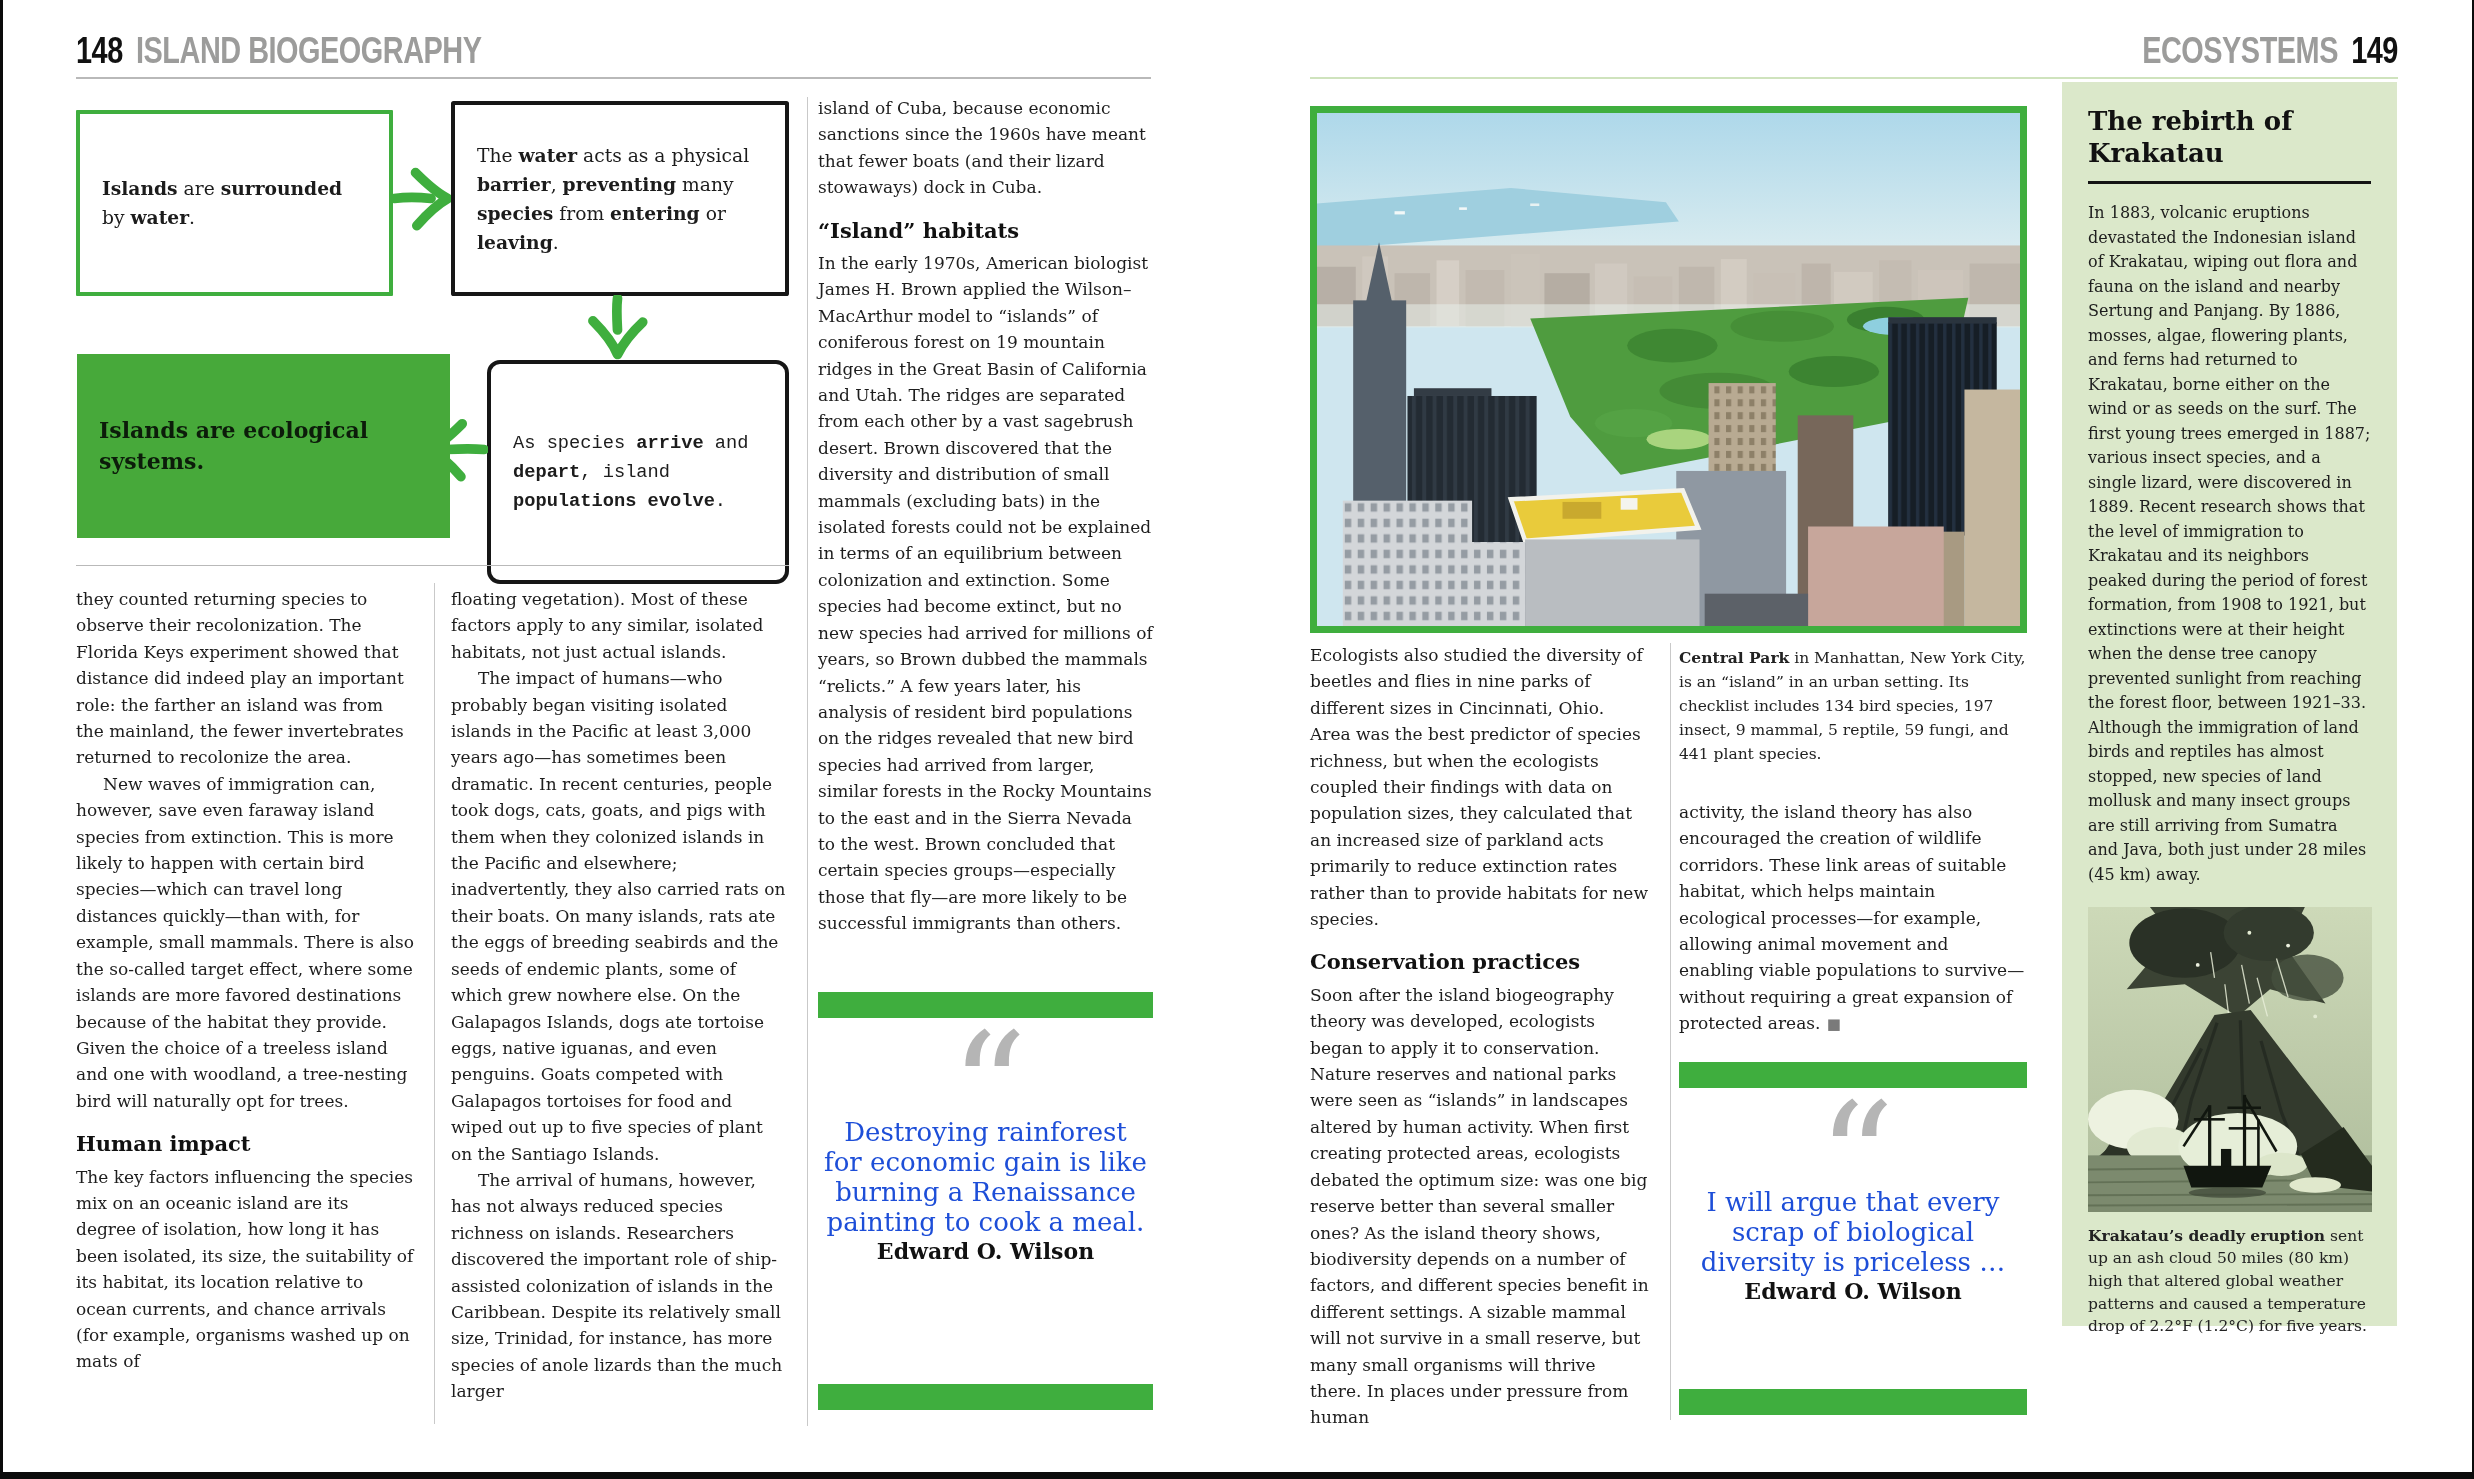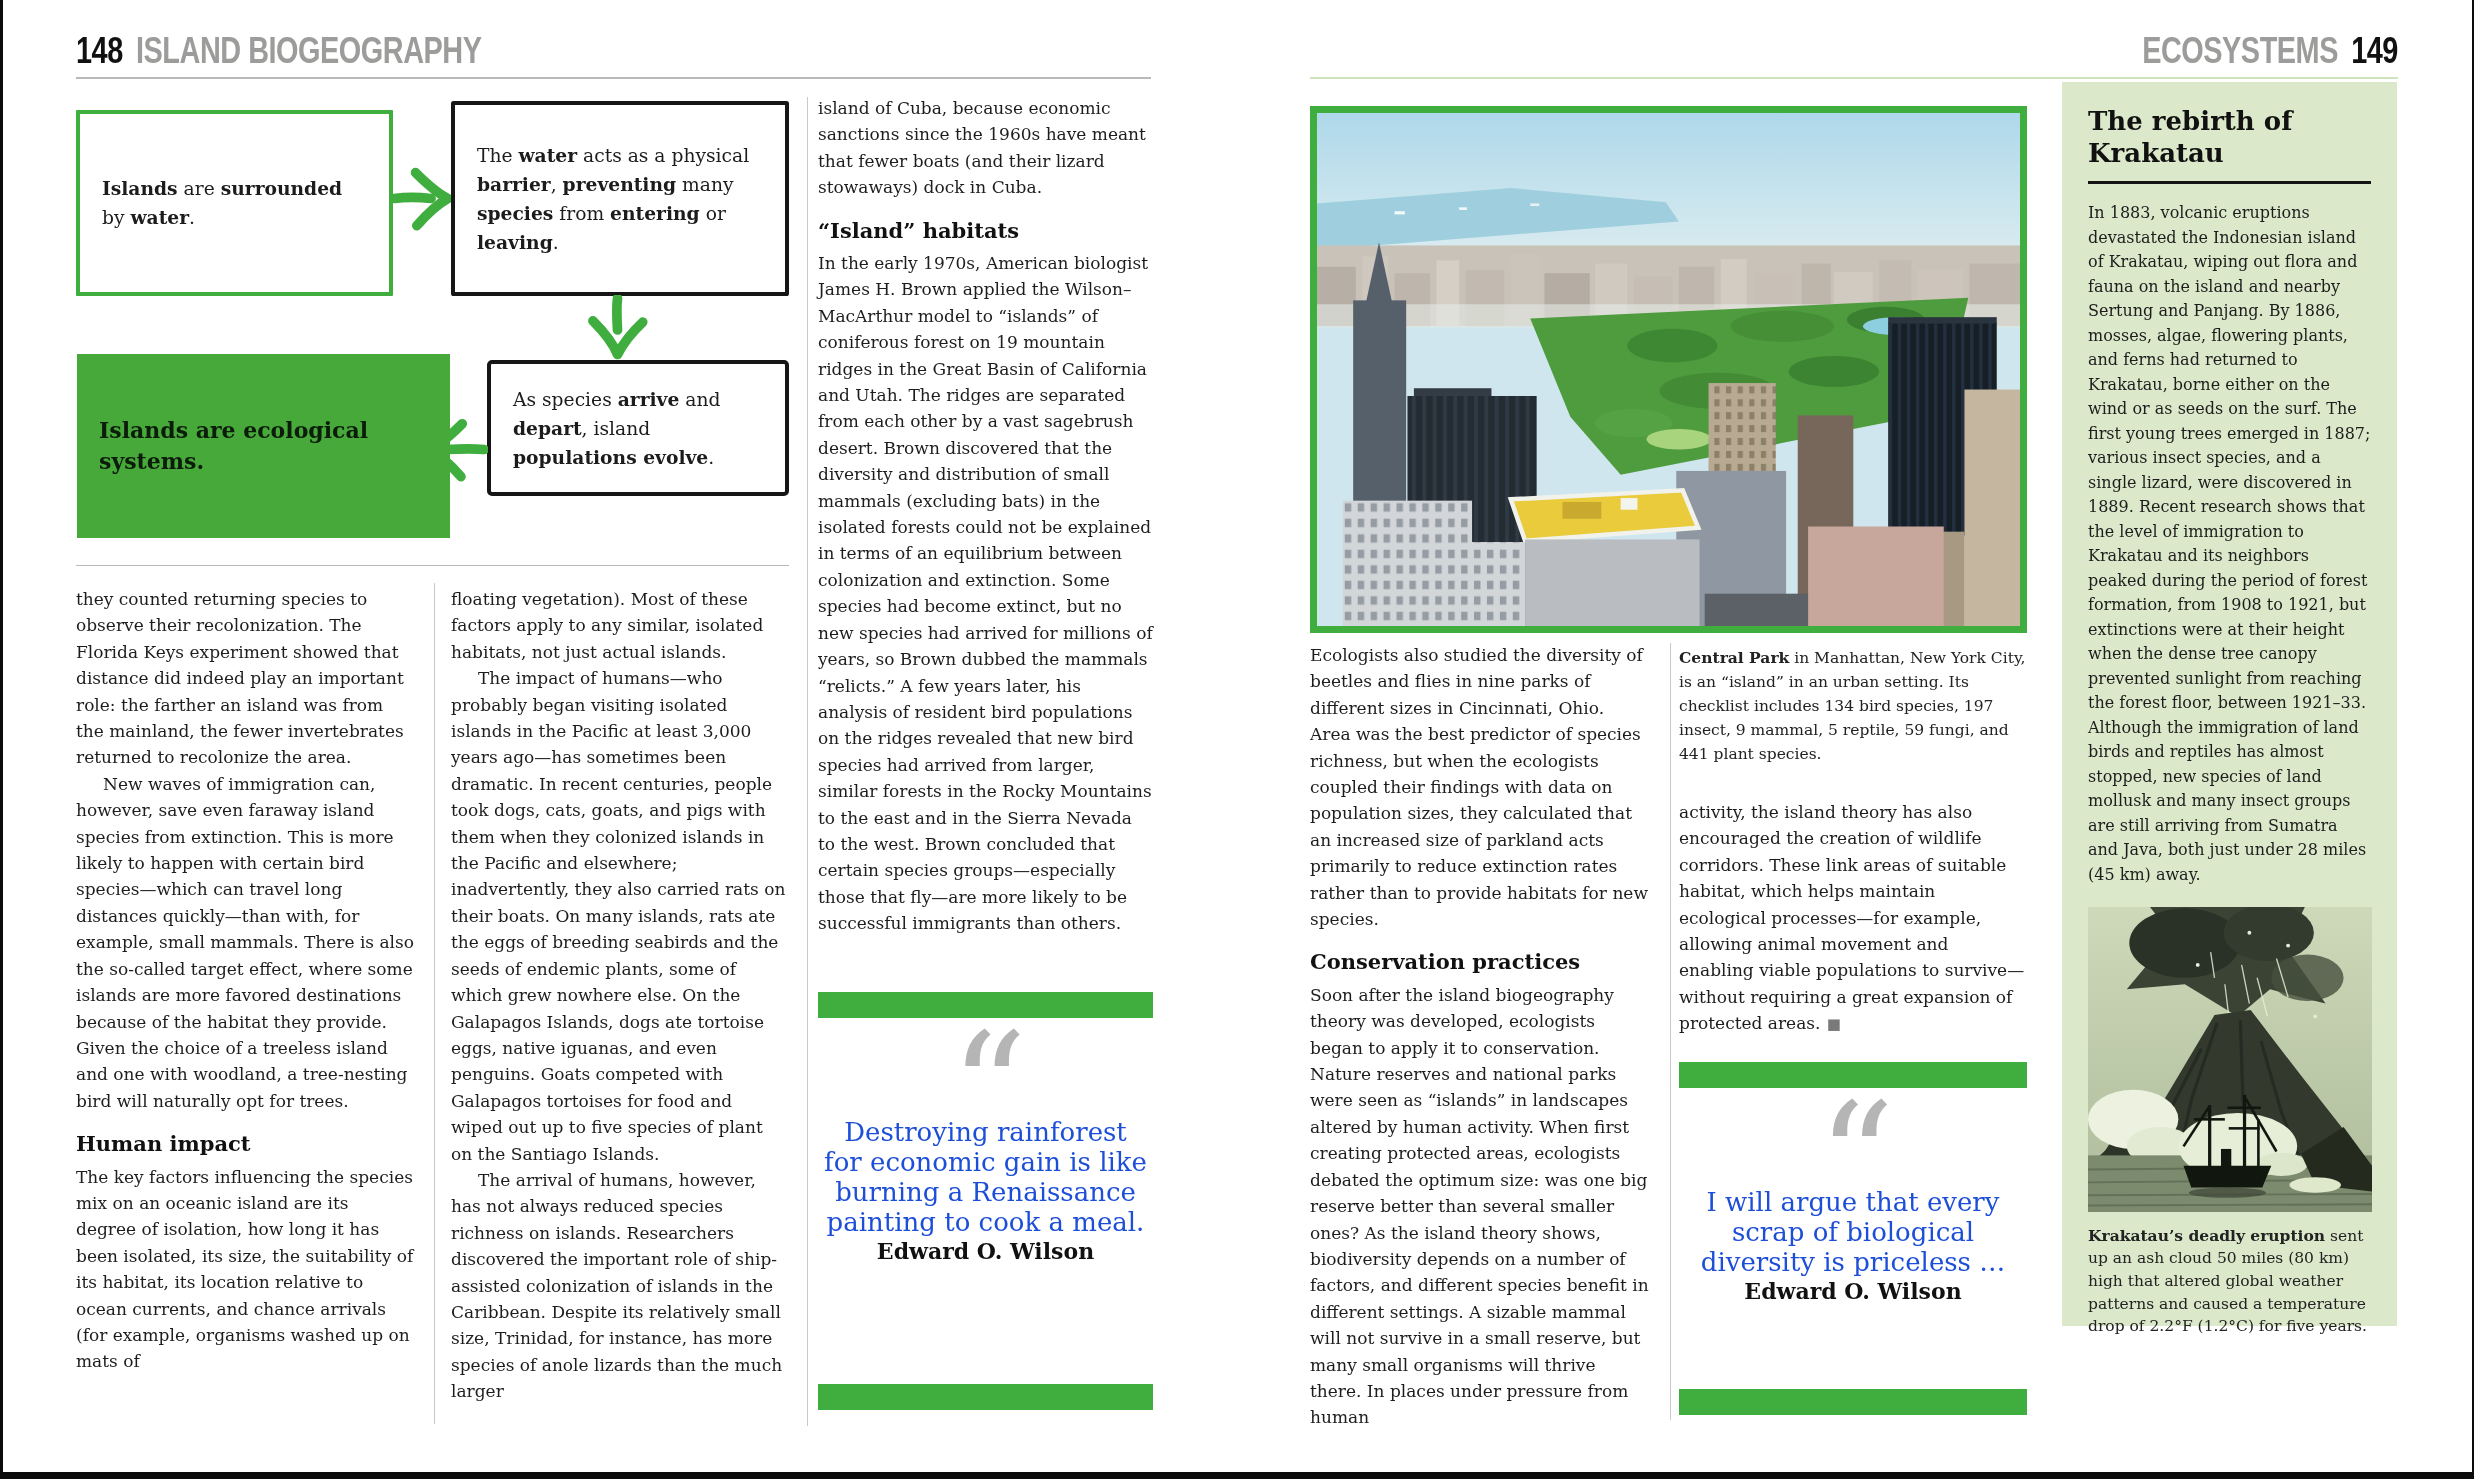--- a/index.html
+++ b/index.html
@@ -23,21 +23,21 @@
   .hdr-right .pgtitle { margin: 0 17px 0 0; }
   .rule { position: absolute; height: 1.9px; background: #b9b9b9; }
   .rule-hdr-left { left: 76px; top: 77px; width: 1075px; }
   .rule-hdr-right { left: 1310px; top: 77px; width: 1088px; background: #cfe3bd; }
 
   
   .dbox { position: absolute; display: flex; align-items: center; justify-content: center; text-align: left; background: #fff; }
   .dtext { font-size: 18.7px; line-height: 29px; padding: 0 22px; }
   .dbox1 { left: 76px; top: 110px; width: 317px; height: 186px; border: 4.5px solid #3fae3e; border-radius: 1px; }
   .dbox2 { left: 451px; top: 101px; width: 338px; height: 195px; border: 4.5px solid #161616; border-radius: 2.6px; }
-  .dbox3 { left: 487px; top: 360px; width: 302px; height: 136px; border: 4.5px solid #161616; border-radius: 5px; }
+  .dbox3 { left: 487px; top: 360px; width: 302px; height: 224px; border: 4.5px solid #161616; border-radius: 13px; font-family: Liberation Mono, monospace; }
   .dbox4 { left: 77px; top: 354px; width: 373px; height: 184px; background: #47a93a; }
   .dbox4 .dtext { font-weight: 700; font-size: 22px; line-height: 31px; color: #0c1c0a; }
   .arrow { position: absolute; }
   .arrow path { stroke: #3fae3e; stroke-width: 15; fill: none; stroke-linecap: round; stroke-linejoin: round; }
   .hrule-diagram { left: 76px; top: 565px; width: 713px; height: 1.3px; background: #b9b9b9; position: absolute; }
 
   .vrule { position: absolute; width: 1.3px; background: #c9c9c9; }
   .v1 { left: 434px; top: 583px; height: 841px; }
   .v2 { left: 807px; top: 97px; height: 1329px; }
   .v3 { left: 1670px; top: 643px; height: 777px; }

